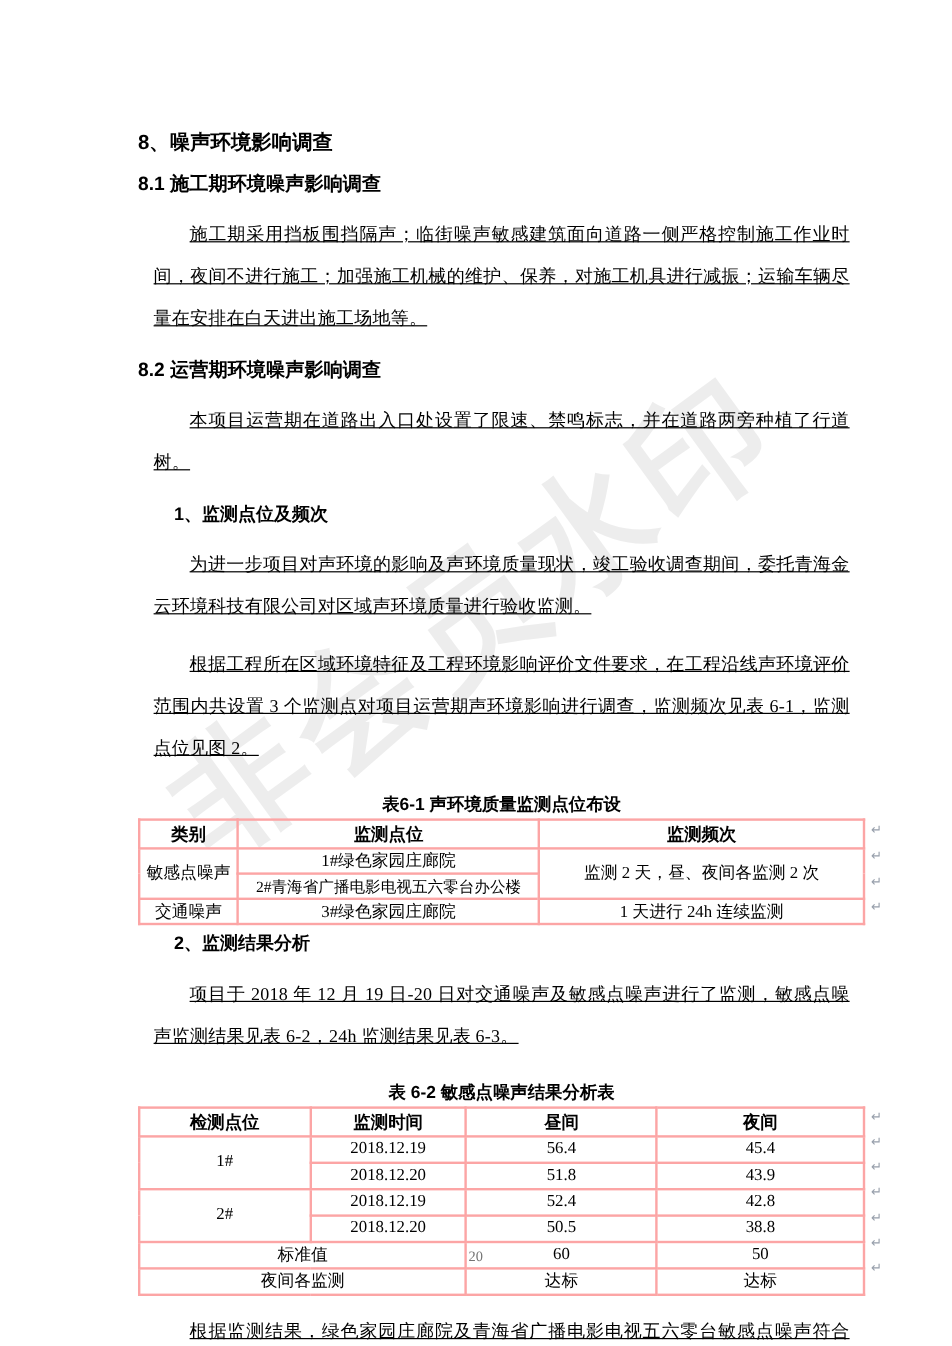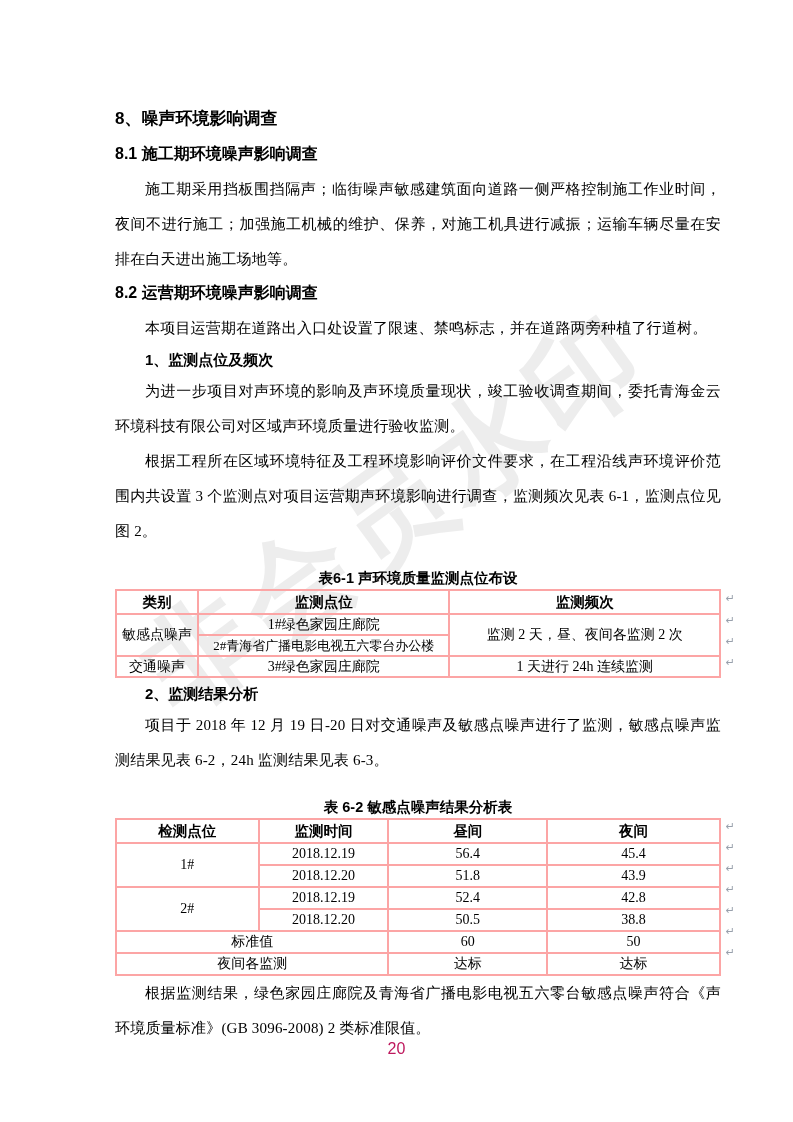--- a/index.html
+++ b/index.html
@@ -21,22 +21,23 @@
   }
   .h2{
     font-family:"Liberation Sans",sans-serif;font-weight:bold;
     font-size:16px;line-height:24px;margin:4px 0 6px 0;
   }
   .h3{
     font-family:"Liberation Sans",sans-serif;font-weight:bold;
     font-size:15px;line-height:24px;margin:2px 0;text-indent:2em;
   }
   .para{
-    font-size:15px;line-height:35px;margin:0;text-align:justify;text-indent:2em;
+    font-size:15px;line-height:35px;margin:13px;text-align:justify;text-indent:2em;
     letter-spacing:0.2px;
+    text-decoration:underline;
   }
   .tbl-title{
     font-family:"Liberation Sans",sans-serif;font-weight:bold;
     font-size:14.5px;line-height:18px;margin:20px 0 2px 0;text-align:center;
   }
   .twrap{position:relative;}
   table{width:100%;border-collapse:collapse;table-layout:fixed;}
   th,td{
     border:2px solid #fca5a5;text-align:center;vertical-align:middle;
     font-size:14px;padding:0 2px;overflow:hidden;white-space:nowrap;
@@ -44,21 +45,21 @@
   th{font-family:"Liberation Sans",sans-serif;font-weight:bold;font-size:14.5px;height:22px;}
   .t1 td{height:19px;}
   .t2 td{height:20px;}
   td.small{font-size:13px;}
   .pmark{
     position:absolute;right:-14px;font-size:11px;line-height:11px;
     color:#98a0ac;font-family:"DejaVu Sans",sans-serif;
   }
   .page-num{
     position:absolute;z-index:1;left:0;right:0;top:1040px;text-align:center;
-    font-family:Liberation Sans, sans-serif;font-size:16px;color:#be185d;
+    font-family:Liberation Serif, serif;font-size:12px;color:#737373;
   }
   .spacer-sub{height:2px;}
 </style>
 </head>
 <body>
 
 <div class="watermark">非会员水印</div>
 
 <div class="content">
 

